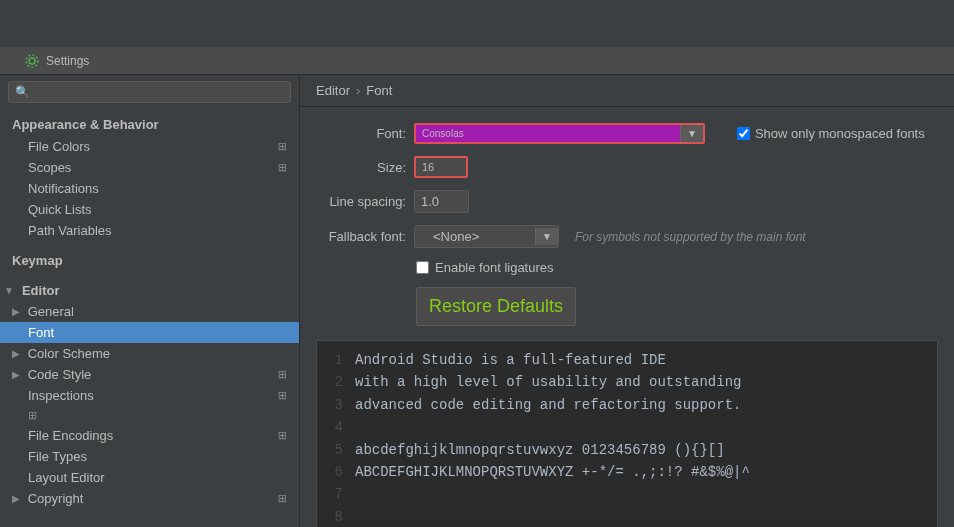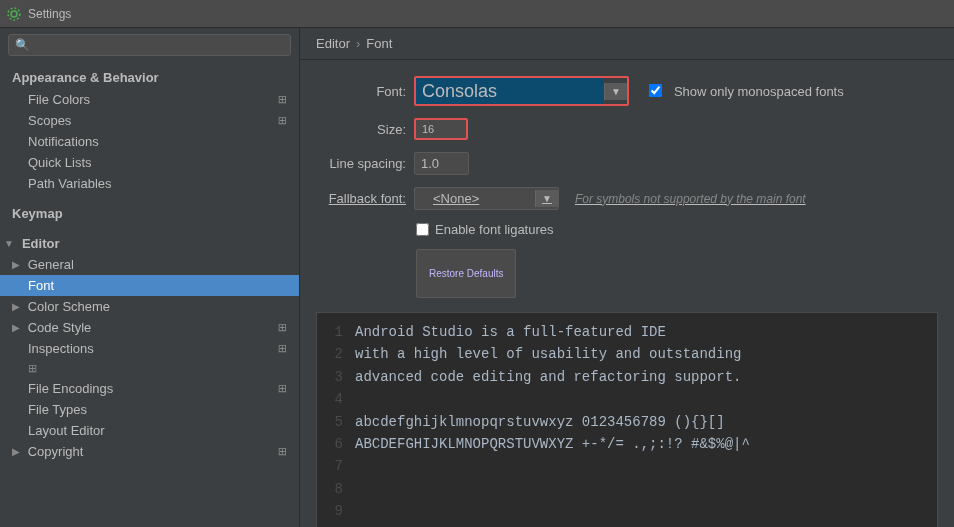--- a/index.html
+++ b/index.html
@@ -12,23 +12,24 @@
       height: 527px;
       overflow: hidden;
     }
 
     
     .title-bar {
       background: #4b4b4b;
       height: 28px;
       display: flex;
       align-items: center;
-      padding: 0 6px;
+      padding: 0 24px;
       gap: 6px;
       border-bottom: 1px solid #2b2b2b;
+      margin-top: 47px;
     }
     .title-bar-text {
       font-size: 12px;
       color: #bbbbbb;
     }
 
     
     .main-layout {
       display: flex;
       height: calc(527px - 28px);
@@ -144,26 +145,26 @@
       flex-shrink: 0;
     }
 
     .font-dropdown-wrapper {
       border: 2px solid #e05252;
       border-radius: 2px;
       display: flex;
       align-items: center;
     }
     .font-dropdown {
-      background: #0c4a6e;
+      background: #a21caf;
       border: none;
       color: #bbbbbb;
-      font-size: 18px;
+      font-size: 10px;
       padding: 3px 6px;
-      width: 188px;
+      width: 264px;
       outline: none;
       appearance: none;
       -webkit-appearance: none;
       cursor: pointer;
     }
     .dropdown-arrow {
       background: #5a5a5a;
       padding: 3px 6px;
       color: #bbbbbb;
       font-size: 10px;
@@ -233,23 +234,23 @@
       align-items: center;
       gap: 6px;
       margin-left: 100px;
       margin-bottom: 12px;
     }
 
     .restore-btn {
       margin-left: 100px;
       background: #4a4a4a;
       border: 1px solid #5a5a5a;
-      color: #c4b5fd;
-      font-size: 10px;
-      padding: 18px 12px;
+      color: #84cc16;
+      font-size: 18px;
+      padding: 8px 12px;
       cursor: pointer;
       border-radius: 2px;
       margin-bottom: 14px;
     }
 
     
     .preview-area {
       background: #2b2b2b;
       border: 1px solid #4a4a4a;
       font-family: 'Consolas', 'Courier New', monospace;
@@ -405,42 +406,42 @@
 
       
       <div class="form-row">
         <span class="form-label">Font:</span>
         <div class="font-dropdown-wrapper">
           <select class="font-dropdown">
             <option>Consolas</option>
           </select>
           <span class="dropdown-arrow">▼</span>
         </div>
-        <div class="inline-checkbox" style="margin-left:12px; display:flex; align-items:flex-start; gap:12px;">
+        <div class="inline-checkbox" style="margin-left:24px; display:flex; align-items:center; gap:5px;">
           <input type="checkbox" checked="" style="">
           <span class="checkbox-label">Show only monospaced fonts</span>
         </div>
       </div>
 
       
       <div class="form-row">
         <span class="form-label">Size:</span>
         <div class="size-input-wrapper">
           <input type="text" class="size-input" value="16" style="">
         </div>
       </div>
 
       
       <div class="form-row">
         <span class="form-label">Line spacing:</span>
         <input type="text" class="line-spacing-input" value="1.0" style="">
       </div>
 
       
-      <div class="form-row" style="margin-top:4px;text-decoration:underline;">
+      <div class="form-row" style="margin-top:4px;">
         <span class="form-label">Fallback font:</span>
         <div class="fallback-dropdown-wrapper">
           <select class="fallback-dropdown">
             <option>&lt;None&gt;</option>
           </select>
           <span class="dropdown-arrow">▼</span>
         </div>
         <span class="fallback-hint">For symbols not supported by the main font</span>
       </div>
 

